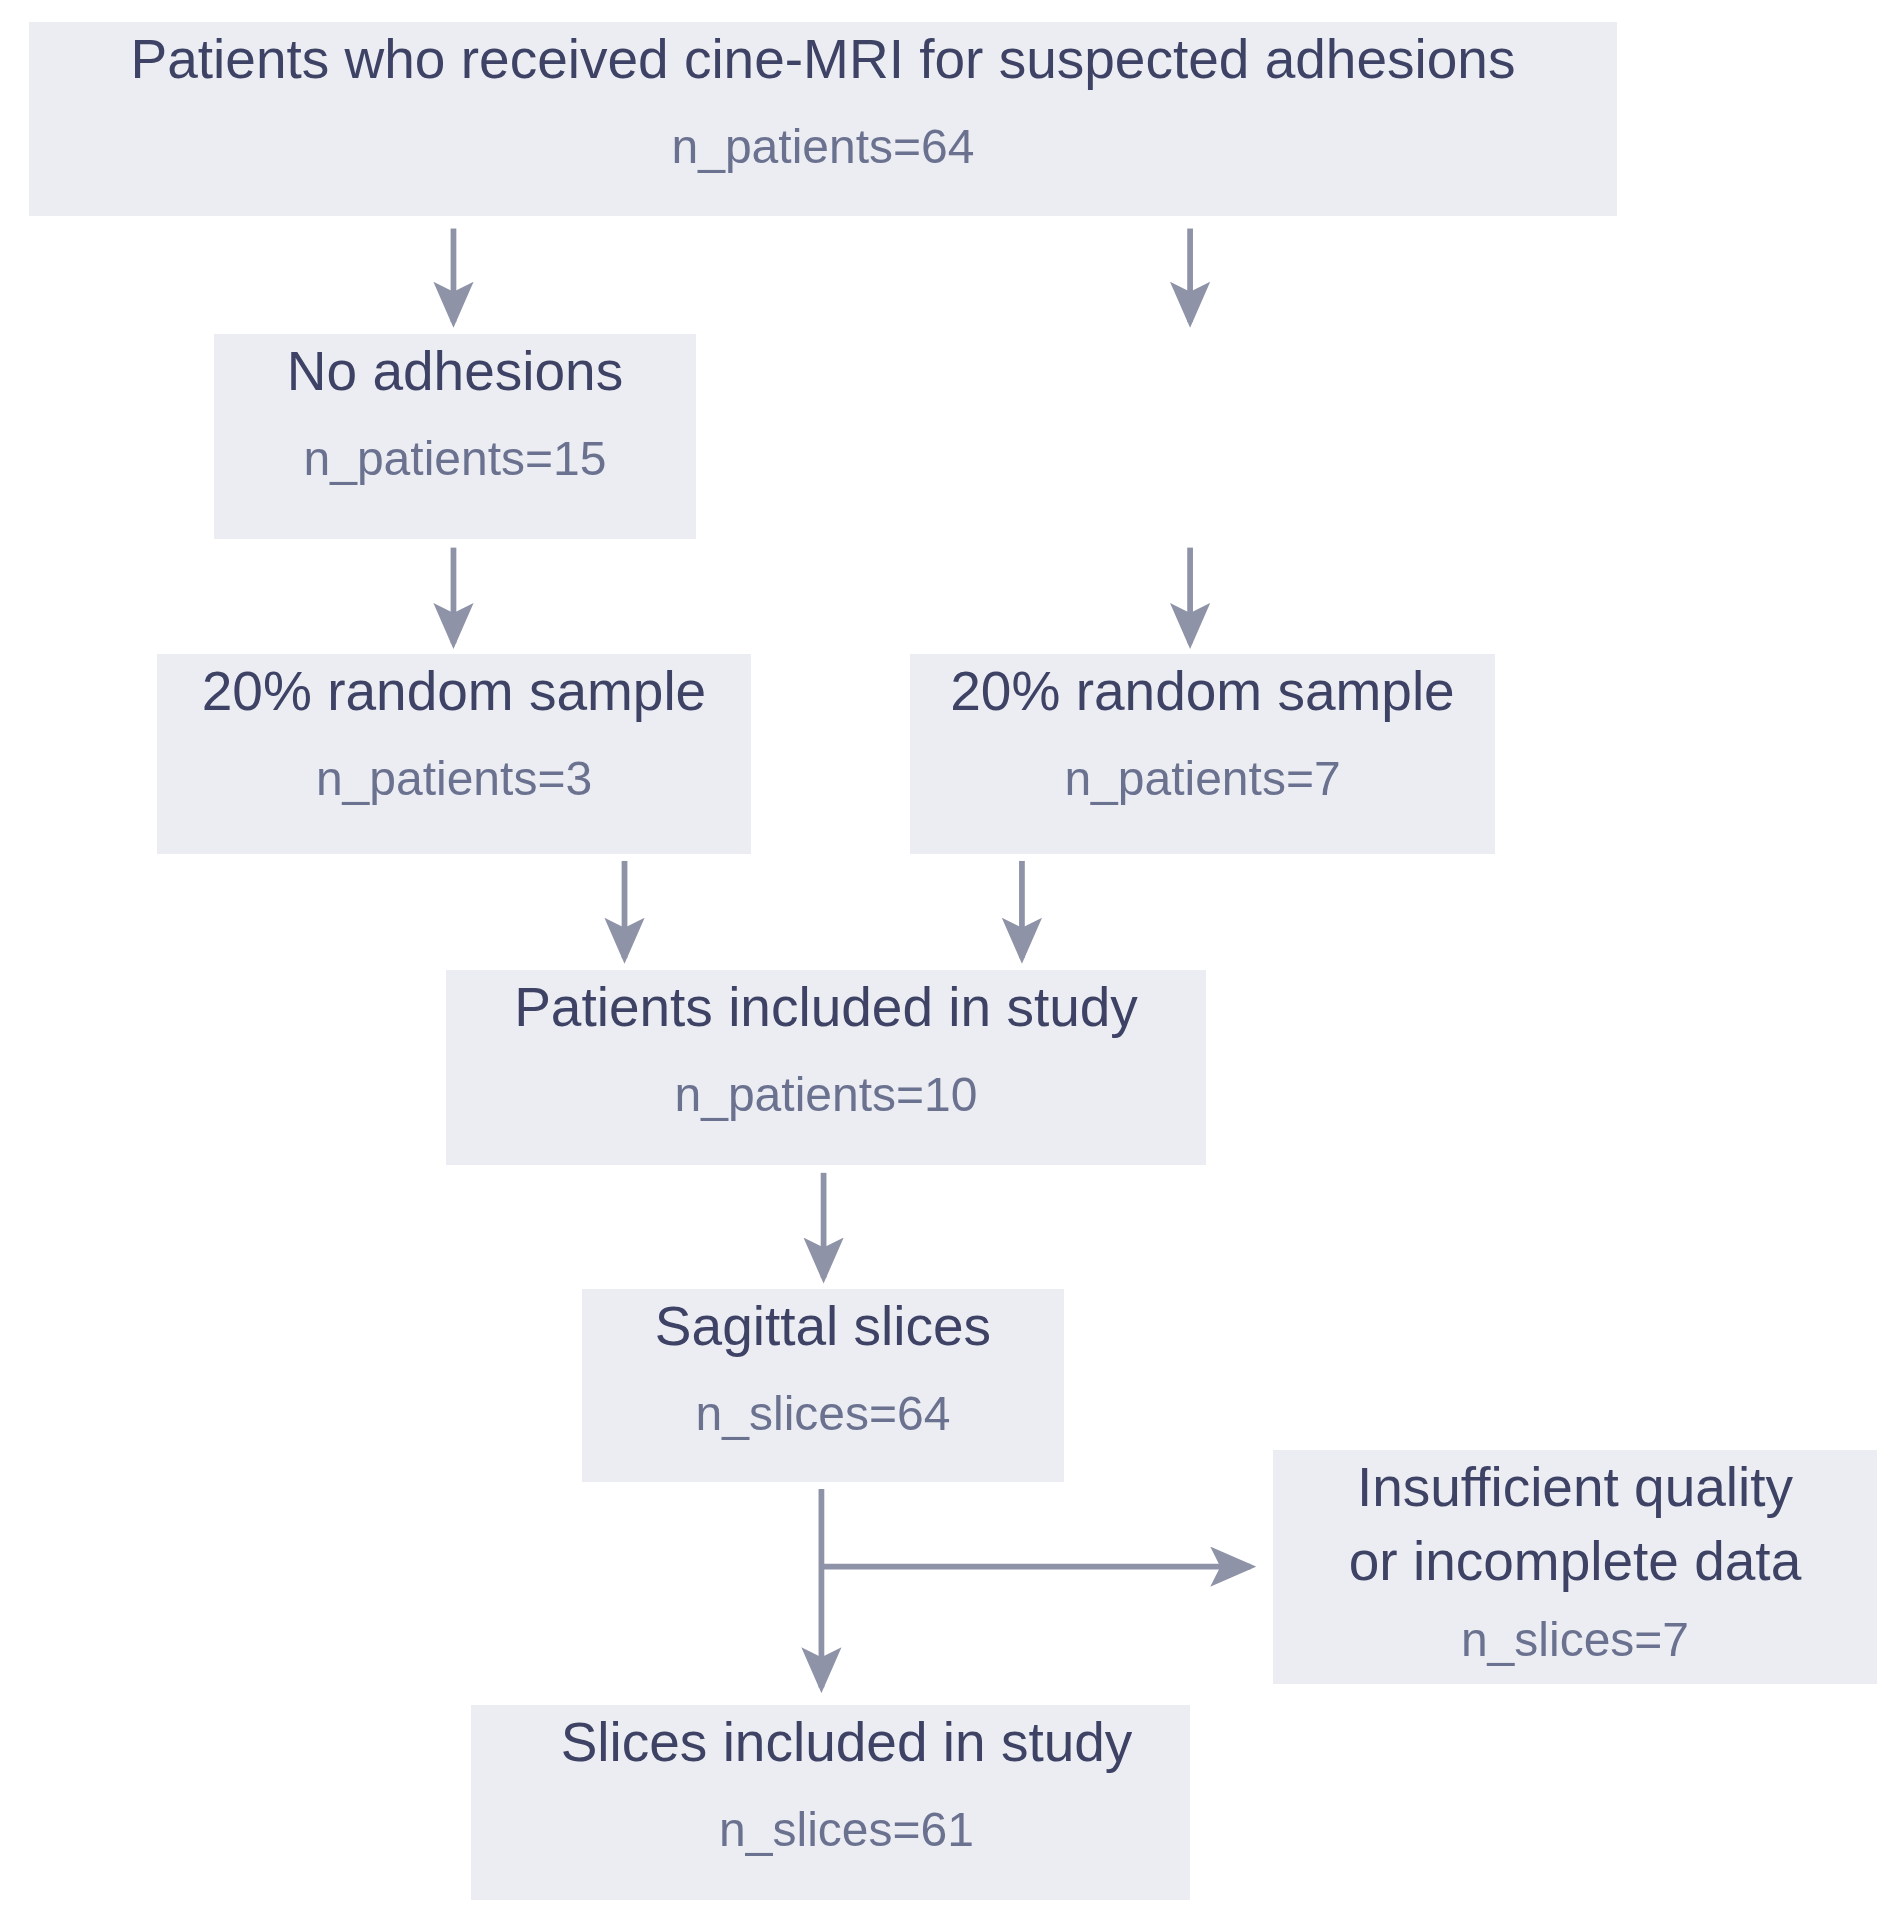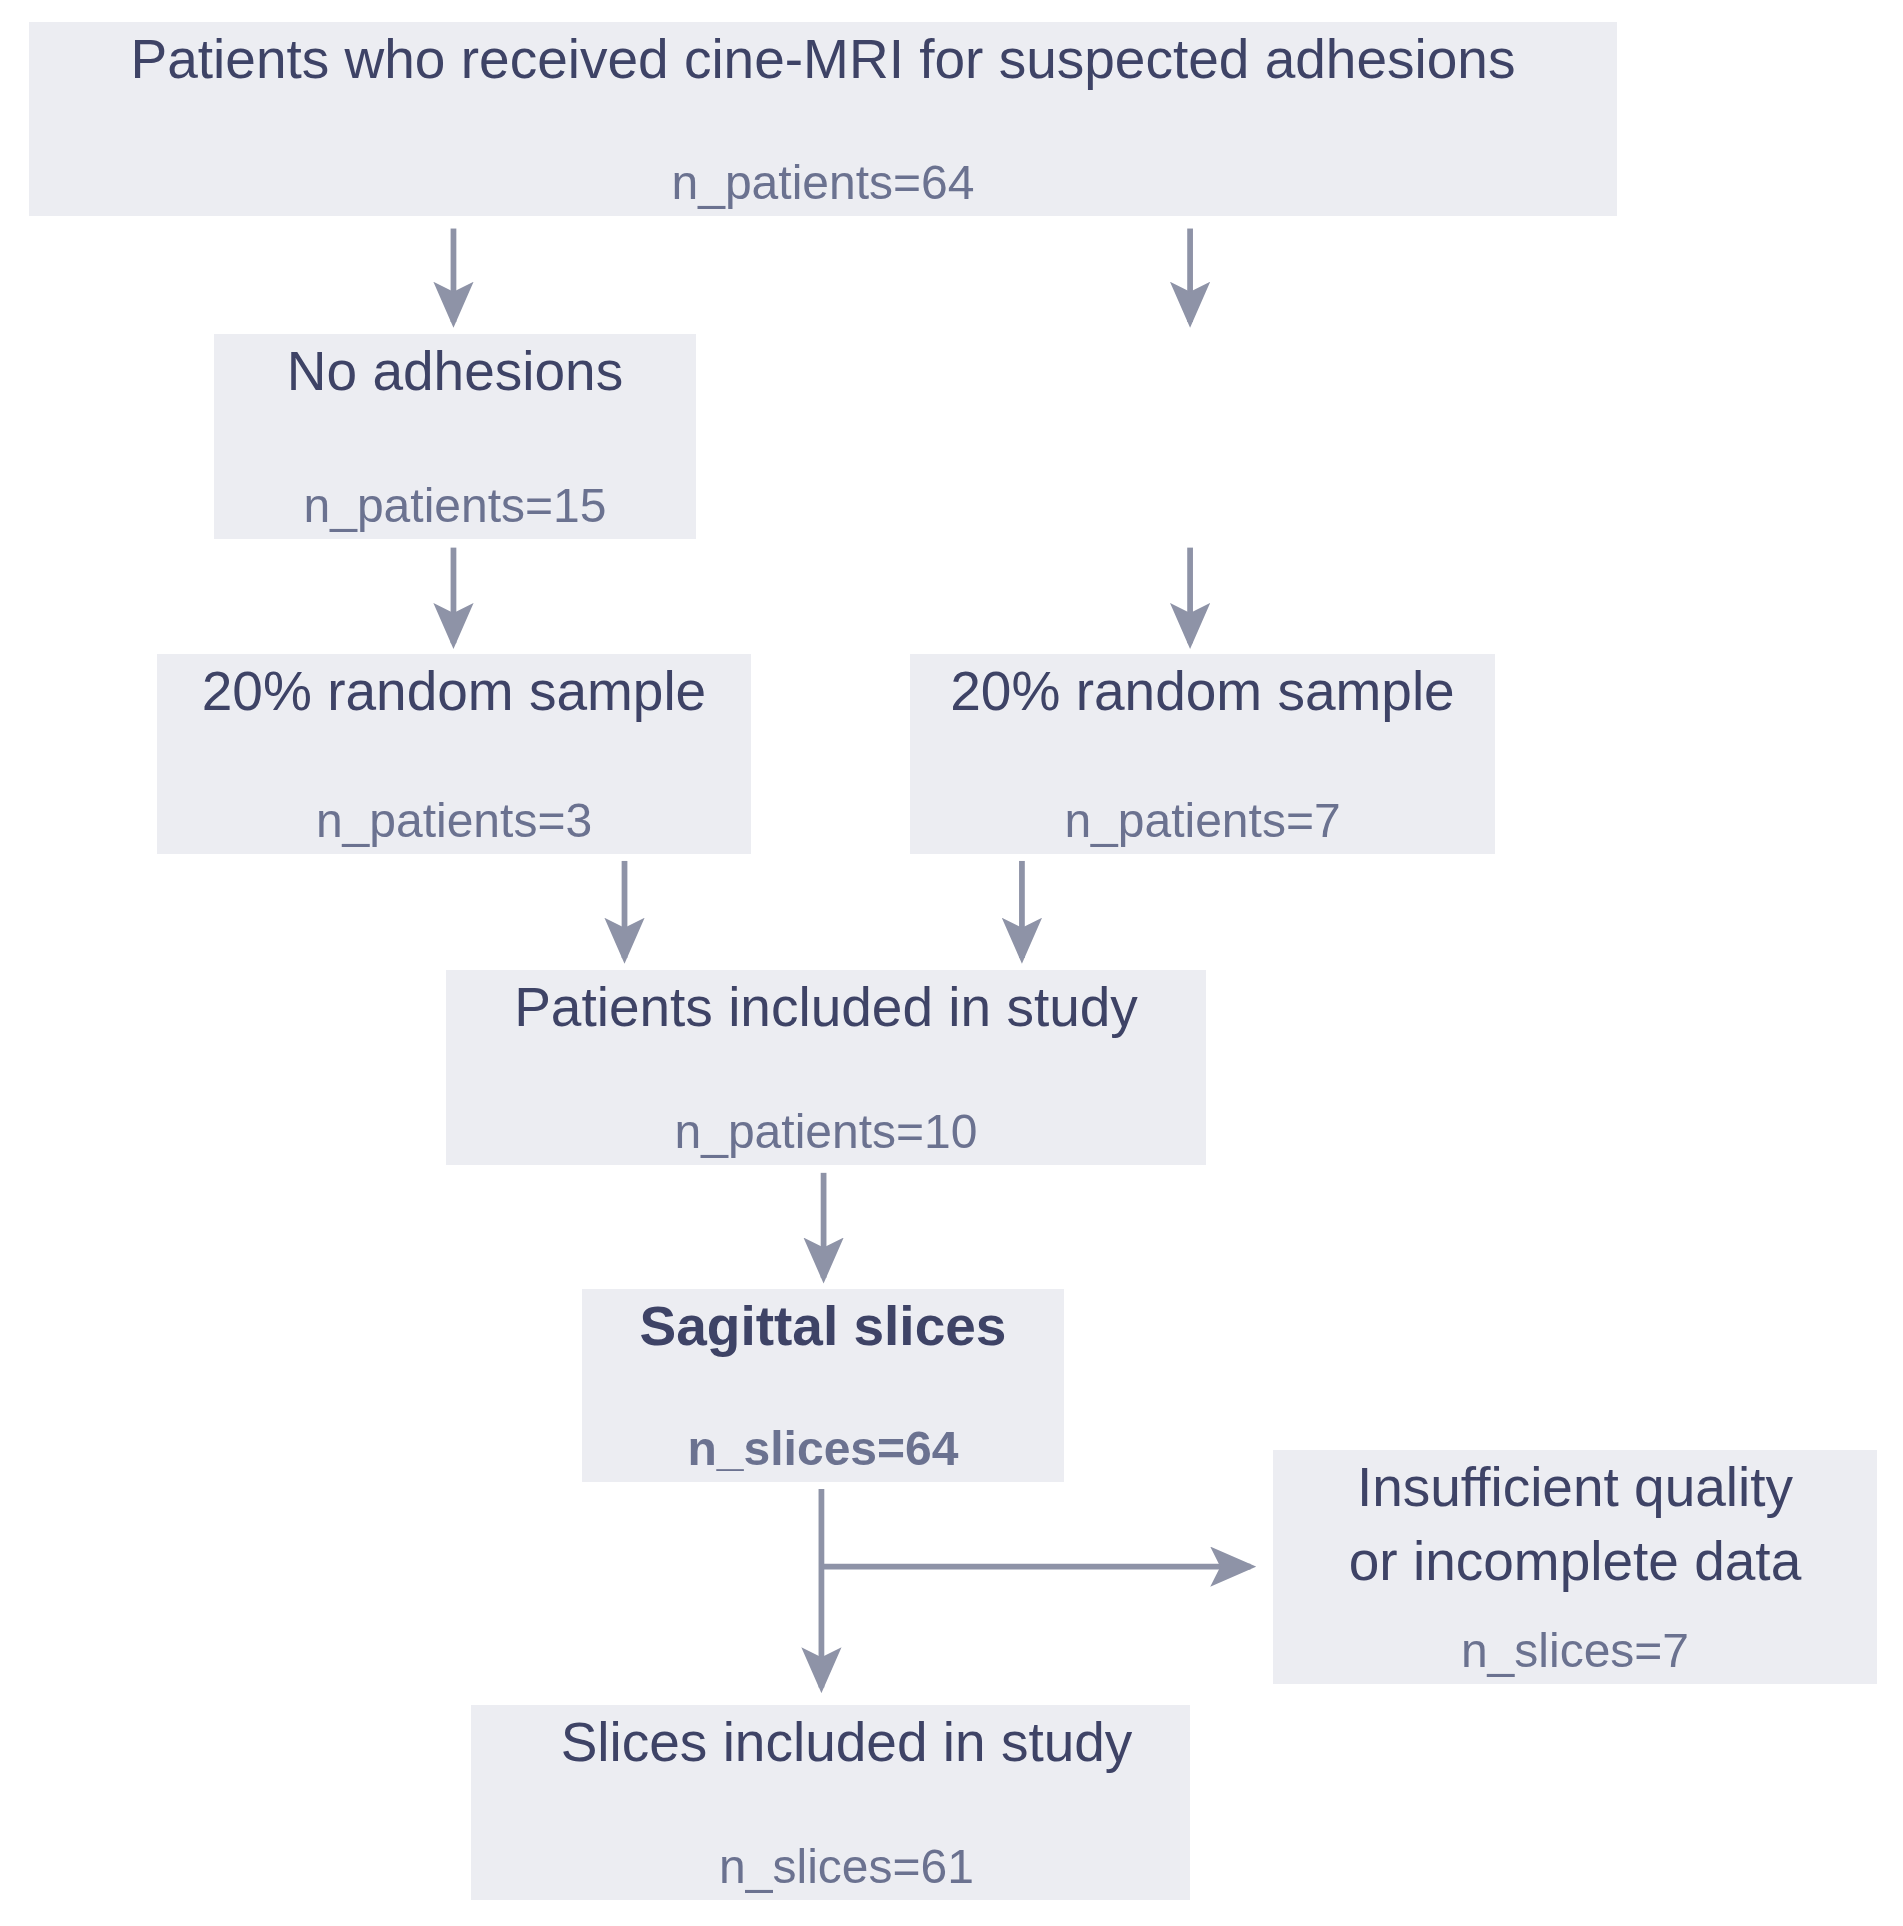--- a/index.html
+++ b/index.html
@@ -14,21 +14,21 @@
     position:relative;
     width:1903px;height:1926px;
     background:var(--bg);
     font-family:"Liberation Sans","DejaVu Sans",sans-serif;
     overflow:hidden;
   }
   .box{
     position:absolute;
     background:var(--box);
     display:flex;flex-direction:column;
-    align-items:center;justify-content:space-between;
+    align-items:center;justify-content:flex-start;
     gap:18.7px;
     text-align:center;
     box-sizing:border-box;
   }
   .label{
     color:var(--title);
     font-size:55px;
     line-height:1.35;
     white-space:pre-line;
   }
@@ -82,21 +82,21 @@
   <div class="box" style="left:910px;top:654px;width:585px;height:200px;">
     <div class="label">20% random sample</div>
     <div class="count">n_patients=7</div>
   </div>
 
   <div class="box" style="left:446px;top:970px;width:760px;height:195px;">
     <div class="label">Patients included in study</div>
     <div class="count">n_patients=10</div>
   </div>
 
-  <div class="box" style="left:582px;top:1289px;width:482px;height:193px;font-weight:bold;">
+  <div class="box" style="left:582px;top:1289px;width:482px;height:193px;">
     <div class="label">Sagittal slices</div>
     <div class="count">n_slices=64</div>
   </div>
 
   <div class="box" style="left:1273px;top:1450px;width:604px;height:234px;gap:9px;">
     <div class="label">Insufficient quality
 or incomplete data</div>
     <div class="count">n_slices=7</div>
   </div>
 

